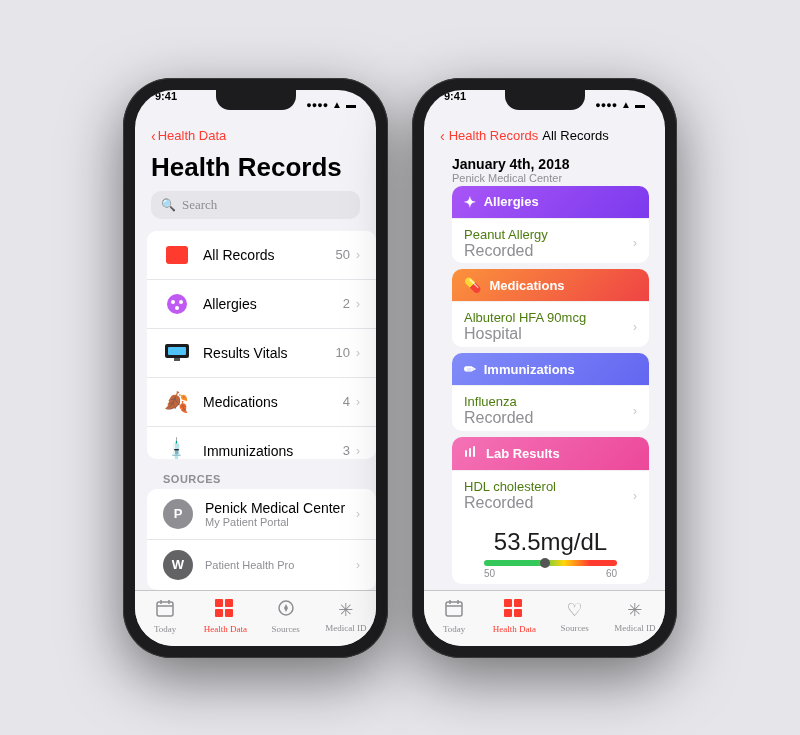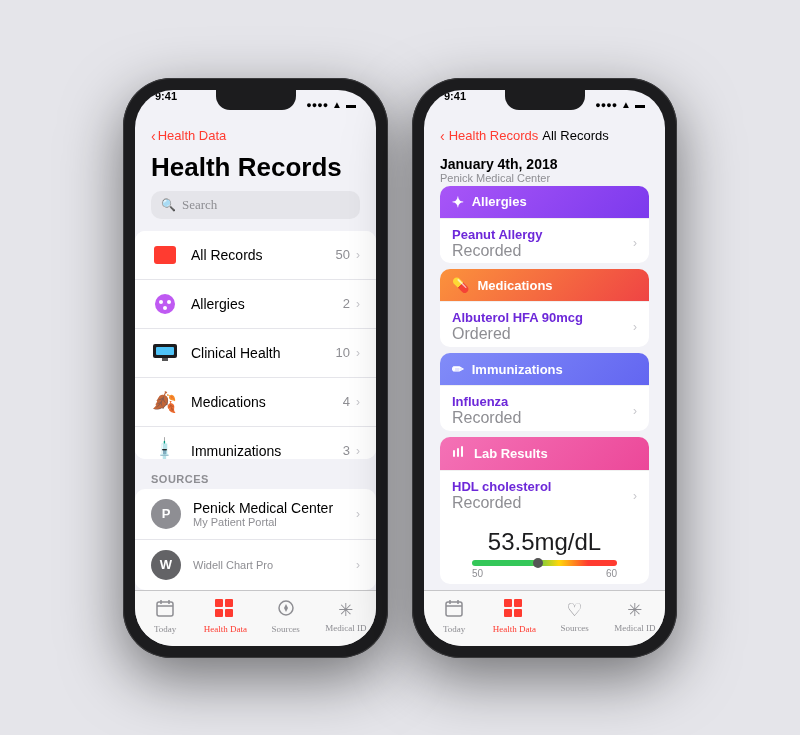--- a/index.html
+++ b/index.html
@@ -94,20 +94,21 @@
       font-size: 14px;
       color: #ff3b30;
     }
 
     
     .screen-content {
       flex: 1;
       overflow: hidden;
       display: flex;
       flex-direction: column;
+      padding-left: 12px;
     }
 
     
     .page-title {
       font-size: 26px;
       font-weight: 700;
       color: #000;
       padding: 2px 16px 8px;
       flex-shrink: 0;
     }
@@ -340,22 +341,22 @@
       background: #fff;
       padding: 8px 12px;
       display: flex;
       align-items: center;
       justify-content: space-between;
       border-top: 0.5px solid #f0f0f0;
     }
 
     .record-info .record-name {
       font-size: 13px;
-      font-weight: 700;
-      color: #6d28d9;
+      font-weight: 400;
+      color: #4d7c0f;
     }
 
     .record-info .record-status {
       font-size: 16px;
       color: #8e8e93;
     }
 
     .record-chevron {
       color: #c7c7cc;
       font-size: 12px;
@@ -456,21 +457,21 @@
             <span class="list-chevron">›</span>
           </div>
           <div class="list-item">
             <div class="list-icon">
               <svg width="24" height="18" viewBox="0 0 24 18">
                   <rect x="0" y="0" width="24" height="14" rx="2" fill="#1c1c1e"></rect>
                   <rect x="3" y="3" width="18" height="8" rx="1" fill="#4fc3f7"></rect>
                   <rect x="9" y="14" width="6" height="3" fill="#555"></rect>
                 </svg>
             </div>
-            <span class="list-label">Clinical Health</span>
+            <span class="list-label">Results Vitals</span>
             <span class="list-count">10</span>
             <span class="list-chevron">›</span>
           </div>
           <div class="list-item">
             <div class="list-icon">
               <span style="font-size:20px;">🍂</span>
             </div>
             <span class="list-label">Medications</span>
             <span class="list-count">4</span>
             <span class="list-chevron">›</span>
@@ -492,21 +493,21 @@
             <div class="source-avatar" style="background:#8e8e93;">P</div>
             <div class="source-info">
               <div class="source-name">Penick Medical Center</div>
               <div class="source-sub">My Patient Portal</div>
             </div>
             <span class="list-chevron">›</span>
           </div>
           <div class="source-item">
             <div class="source-avatar" style="background:#636366;">W</div>
             <div class="source-info">
-              <div class="source-sub">Widell Chart Pro</div>
+              <div class="source-sub">Patient Health Pro</div>
             </div>
             <span class="list-chevron">›</span>
           </div>
         </div>
       </div>
 
       <div class="tab-bar">
         <div class="tab-item">
           <span class="tab-icon">
             <svg width="18" height="18" viewBox="0 0 18 18">
@@ -591,21 +592,21 @@
           </div>
 
           <div class="category-section">
             <div class="category-header cat-medications">
               <span class="category-icon">💊</span>
               <span>Medications</span>
             </div>
             <div class="record-item">
               <div class="record-info">
                 <div class="record-name">Albuterol HFA 90mcg</div>
-                <div class="record-status">Ordered</div>
+                <div class="record-status">Hospital</div>
               </div>
               <span class="record-chevron">›</span>
             </div>
           </div>
 
           <div class="category-section">
             <div class="category-header cat-immunizations">
               <span class="category-icon">✏</span>
               <span>Immunizations</span>
             </div>

